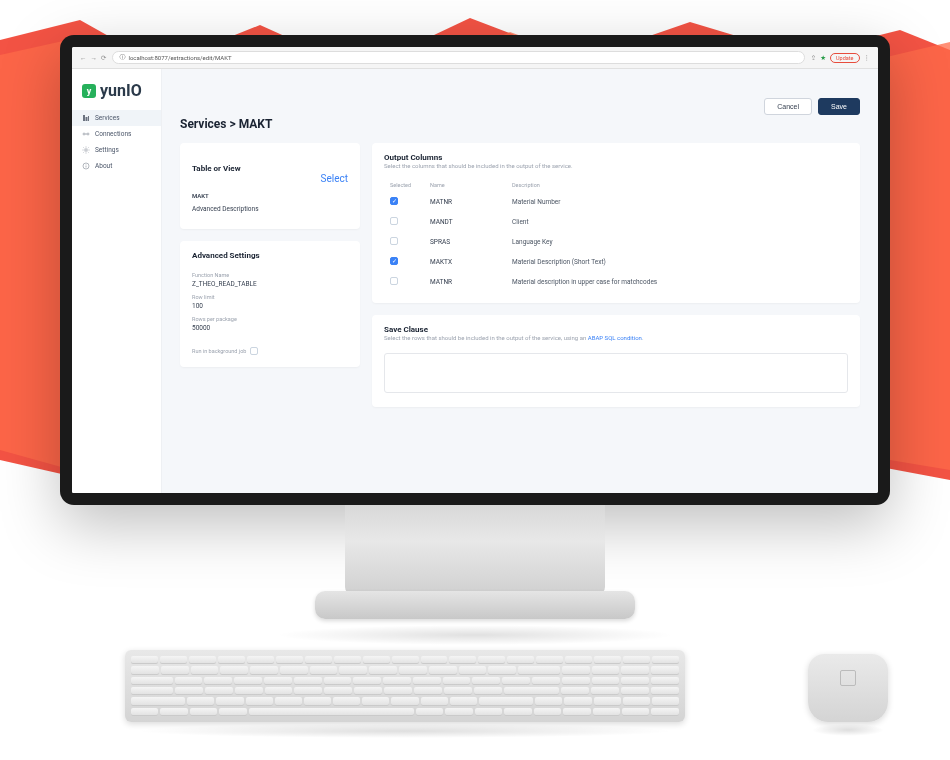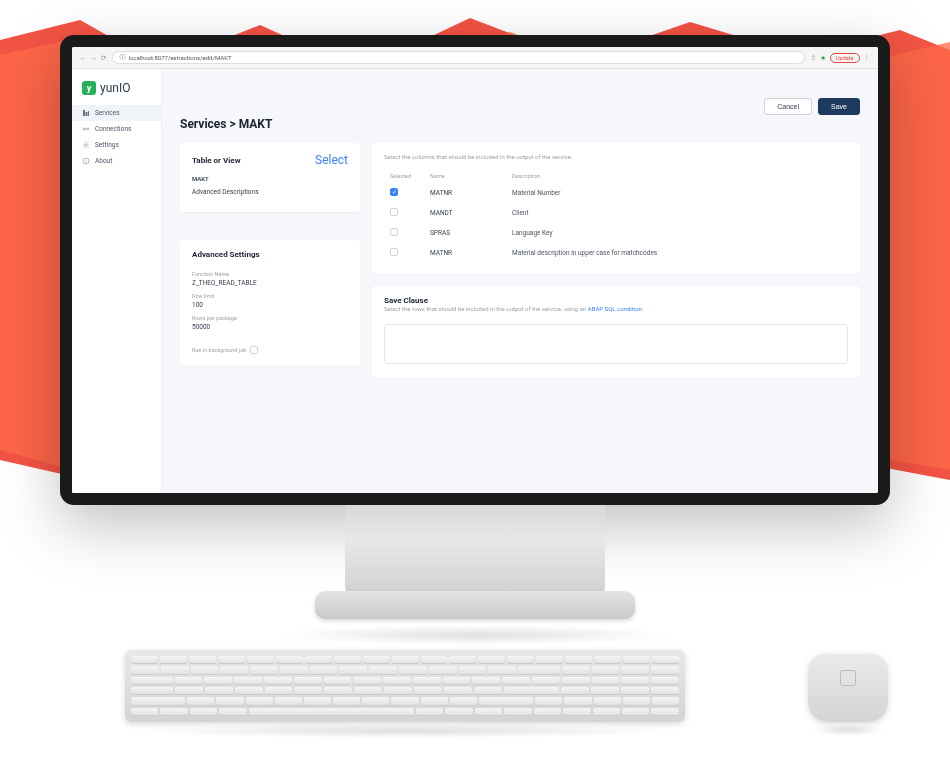--- a/index.html
+++ b/index.html
@@ -121,21 +121,21 @@
   gap: 4px;
   padding: 4px 10px 10px;
 }
 .logo-badge {
   width: 14px; height: 14px;
   background: #26b05b;
   border-radius: 3px;
   display: flex; align-items: center; justify-content: center;
   color: #fff; font-size: 9px; font-weight: bold;
 }
-.logo-text { font-size: 12px; font-weight: 400; color: #2b3a4a; text-align: right; }
+.logo-text { font-size: 16px; font-weight: 700; color: #2b3a4a; text-align: right; }
 .nav-item {
   display: flex;
   align-items: center;
   gap: 5px;
   padding: 4px 10px;
   font-size: 6.5px;
   color: #4a5568;
   cursor: pointer;
 }
 .nav-item.active { background: #f0f4f8; }
@@ -172,42 +172,43 @@
   background: #1e3a5f;
   border-color: #1e3a5f;
   color: #fff;
 }
 
 .content-grid {
   display: grid;
   grid-template-columns: 180px 1fr;
   gap: 12px;
 }
-.left-col { display: flex; flex-direction: column; gap: 28px; }
+.left-col { display: flex; flex-direction: column; gap: 12px; }
 .card {
   background: #fff;
   border-radius: 4px;
   padding: 10px 12px;
   box-shadow: 0 1px 2px rgba(0,0,0,.04);
 }
 .card-header {
   display: flex;
   justify-content: space-between;
   align-items: center;
   margin-bottom: 8px;
 }
 .card-title {
   font-size: 8px;
   font-weight: 700;
   color: #1a2332;
 }
 .select-link {
-  font-size: 12px;
+  font-size: 10px;
   color: #3b82f6;
   cursor: pointer;
+  margin-top: 20px;
 }
 .field-label {
   font-size: 5.5px;
   color: #9ca3af;
   margin-bottom: 2px;
 }
 .field-value {
   font-size: 6.5px;
   color: #374151;
   margin-bottom: 6px;
@@ -437,20 +438,21 @@
                 <div class="field-value">50000</div>
                 <div class="bg-ckb">
                   <span>Run in background job</span>
                   <span class="chk"></span>
                 </div>
               </div>
             </div>
 
             <div class="right-col">
               <div class="card">
+                <div class="card-title">Output Columns</div>
                 <div class="card-subtitle">Select the columns that should be included in the output of the service.</div>
                 <table class="col-table">
                   <thead>
                     <tr>
                       <th style="width:38px">Selected</th>
                       <th style="width:80px">Name</th>
                       <th>Description</th>
                     </tr>
                   </thead>
                   <tbody id="col-rows">
@@ -463,20 +465,25 @@
                         <td><span class="chk"></span></td>
                         <td class="name-cell">MANDT</td>
                         <td>Client</td>
                       </tr>
                       <tr>
                         <td><span class="chk"></span></td>
                         <td class="name-cell">SPRAS</td>
                         <td>Language Key</td>
                       </tr>
                       <tr>
+                        <td><span class="chk checked"></span></td>
+                        <td class="name-cell">MAKTX</td>
+                        <td>Material Description (Short Text)</td>
+                      </tr>
+                      <tr>
                         <td><span class="chk"></span></td>
                         <td class="name-cell">MATNR</td>
                         <td>Material description in upper case for matchcodes</td>
                       </tr>
                     </tbody>
                 </table>
               </div>
 
               <div class="card">
                 <div class="card-title">Save Clause</div>

